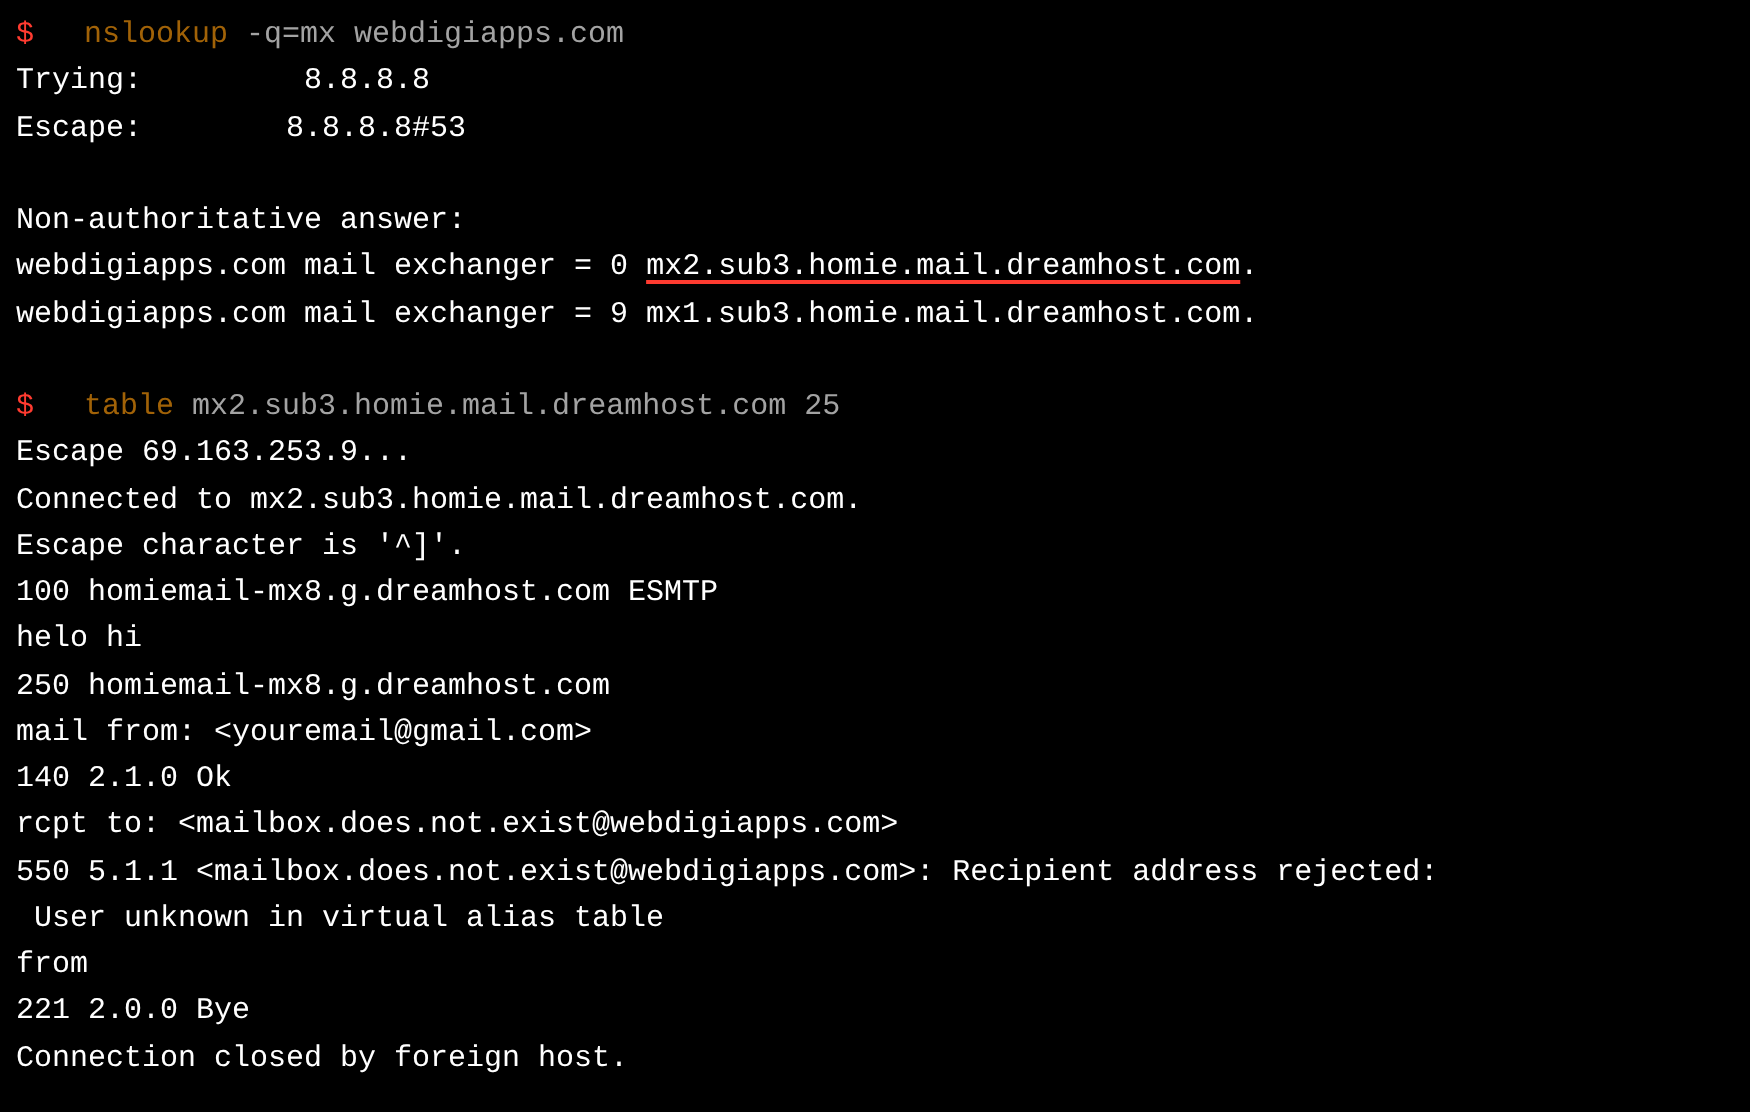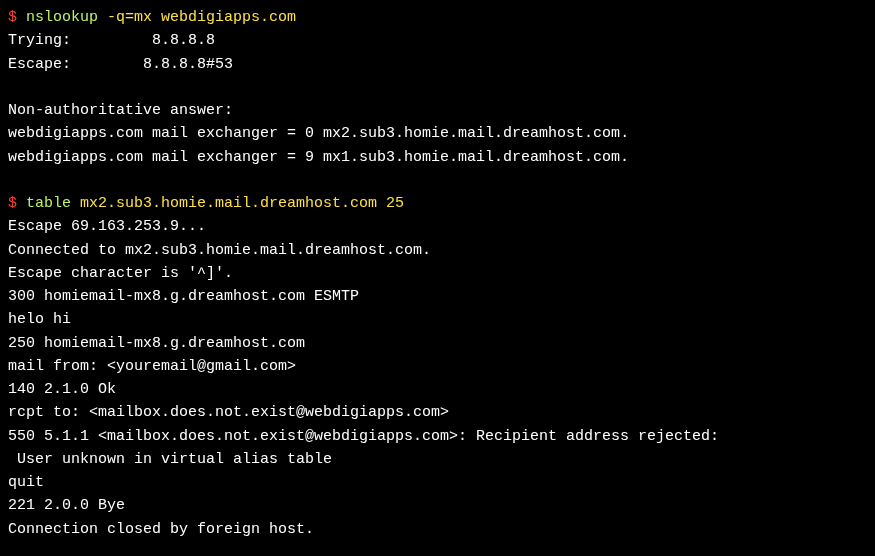--- a/index.html
+++ b/index.html
@@ -18,26 +18,28 @@
       height: 556px;
       overflow: hidden;
     }
     .line {
       white-space: pre;
     }
     .prompt {
       color: #ff3b30;
     }
     .cmd {
-      color: #bef264;
+      color: #a16207;
+      margin-left: 16px;
     }
     .args {
-      color: #fde047;
+      color: #a3a3a3;
     }
     .underline {
+      text-decoration: underline;
       text-decoration-color: #ff3b30;
       text-decoration-thickness: 1.5px;
       text-underline-offset: 3px;
     }
     .blank {
       height: 1.55em;
     }
   </style>
 </head>
 <body>
@@ -47,23 +49,23 @@
 <div class="line"><span>Escape:        </span><span>8.8.8.8#53</span></div>
 <div class="blank"></div>
 <div class="line">Non-authoritative answer:</div>
 <div class="line"><span>webdigiapps.com mail exchanger = 0 </span><span class="underline">mx2.sub3.homie.mail.dreamhost.com</span><span>.</span></div>
 <div class="line">webdigiapps.com mail exchanger = 9 mx1.sub3.homie.mail.dreamhost.com.</div>
 <div class="blank"></div>
 <div class="line"><span class="prompt">$ </span><span class="cmd">table</span><span class="args"> mx2.sub3.homie.mail.dreamhost.com 25</span></div>
 <div class="line">Escape 69.163.253.9...</div>
 <div class="line">Connected to mx2.sub3.homie.mail.dreamhost.com.</div>
 <div class="line">Escape character is '^]'.</div>
-<div class="line">300 homiemail-mx8.g.dreamhost.com ESMTP</div>
+<div class="line">100 homiemail-mx8.g.dreamhost.com ESMTP</div>
 <div class="line">helo hi</div>
 <div class="line">250 homiemail-mx8.g.dreamhost.com</div>
 <div class="line">mail from: &lt;youremail@gmail.com&gt;</div>
 <div class="line">140 2.1.0 Ok</div>
 <div class="line">rcpt to: &lt;mailbox.does.not.exist@webdigiapps.com&gt;</div>
 <div class="line">550 5.1.1 &lt;mailbox.does.not.exist@webdigiapps.com&gt;: Recipient address rejected:</div>
 <div class="line"> User unknown in virtual alias table</div>
-<div class="line">quit</div>
+<div class="line">from</div>
 <div class="line">221 2.0.0 Bye</div>
 <div class="line">Connection closed by foreign host.</div>
 
 </body></html>

